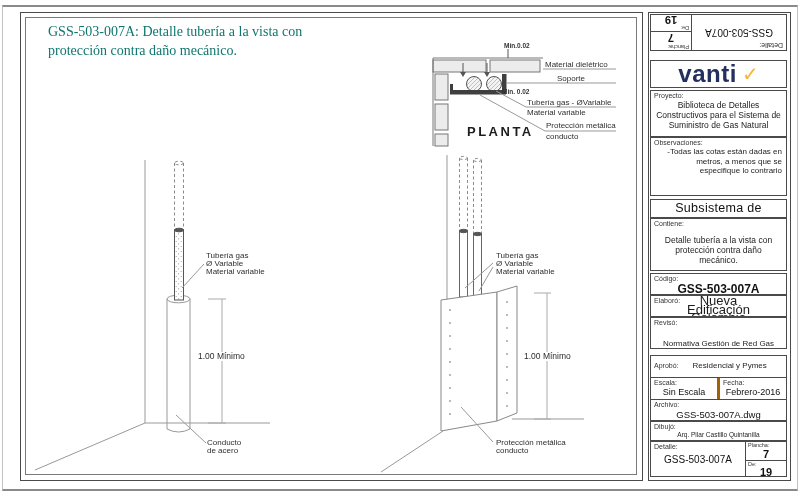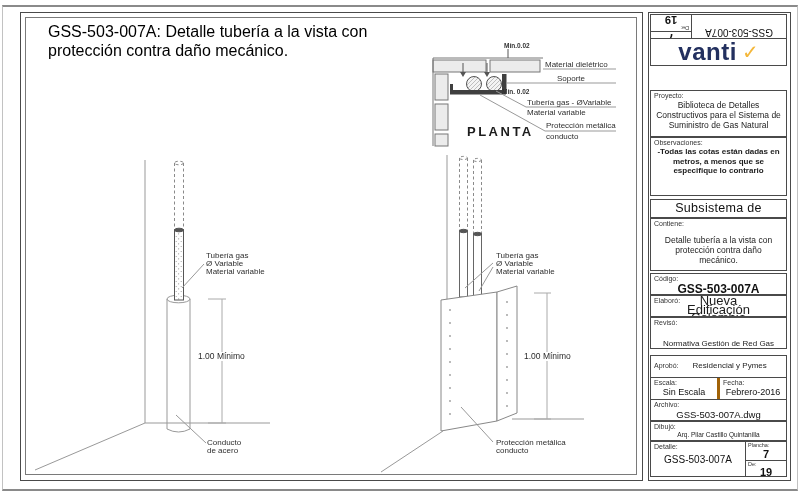--- a/index.html
+++ b/index.html
@@ -5,32 +5,32 @@
   html,body{margin:0;padding:0;}
   body{
     width:800px;height:494px;position:relative;background:#fff;
     font-family:"Liberation Sans","DejaVu Sans",sans-serif;
     overflow:hidden;color:#222;
   }
   .page-border{position:absolute;left:2px;top:5px;width:794px;height:482px;
     border:1px solid #c2c2c2;border-top:2px solid #8a8a8a;border-bottom:2px solid #8a8a8a;}
   .frame-outer{position:absolute;left:20px;top:12px;width:621px;height:467px;border:1.5px solid #4a4a4a;}
   .frame-inner{position:absolute;left:25px;top:17px;width:610px;height:456px;border:1px solid #7a7a7a;}
-  .sheet-title{position:absolute;left:48px;top:22px;font-size:16px;line-height:19px;color:#000000;}
+  .sheet-title{position:absolute;left:48px;top:22px;font-size:14px;line-height:19px;color:#0f766e;font-family:Liberation Serif, serif;}
   svg.linework{position:absolute;left:0;top:0;pointer-events:none;}
   .lbl{position:absolute;font-size:8px;line-height:9px;color:#2e2e2e;white-space:nowrap;}
   .lbl-sm{font-size:6.5px;line-height:7px;font-weight:bold;color:#333;}
   .dim{background:#fff;padding:0 2px;font-size:8.5px;color:#2a2a2a;}
   .planta-caption{position:absolute;font-size:13px;font-weight:bold;letter-spacing:2.5px;color:#1d1d1d;}
   
   .panel{position:absolute;left:648px;top:12px;width:141px;height:467px;border:1.5px solid #4a4a4a;background:#fff;}
   .tb{position:absolute;left:650px;width:137px;border:1px solid #4a4a4a;background:#fff;box-sizing:border-box;overflow:hidden;}
   .tb-label{font-size:7px;color:#333;padding:1px 0 0 3px;}
   .tb-text-c{font-size:8.5px;text-align:center;padding:1px 5px 0;line-height:10px;color:#1d1d1d;}
-  .tb-text-l{font-size:8px;text-align:center;padding:1px 4px 0;line-height:9.5px;color:#1d1d1d;font-weight:bold;}
+  .tb-text-l{font-size:8px;text-align:right;padding:1px 4px 0;line-height:9.5px;color:#1d1d1d;}
   .subsistema{font-size:12.5px;text-align:center;line-height:17px;letter-spacing:0.3px;color:#111;}
   .codigo-val{font-size:12px;font-weight:bold;text-align:center;margin-top:0;color:#111;}
   .elaboro-val{width:100px;margin:-7px auto 0;text-align:center;font-size:13px;line-height:8.5px;color:#1d1d1d;}
   .reviso-val{margin-top:13px;text-align:center;font-size:8px;color:#1d1d1d;}
   .aprobo-row{display:flex;align-items:baseline;}
   .aprobo-val{font-size:8px;margin-left:14px;margin-top:5px;color:#1d1d1d;}
   .two-cells{display:flex;height:100%;}
   .cell{flex:1;position:relative;}
   .cell+.cell{border-left:3px solid #a16207;}
   .cell-val{font-size:9px;text-align:center;margin-top:1px;color:#111;}
@@ -215,21 +215,21 @@
         <div class="dg-cell-num">7</div>
       </div>
       <div class="dg-cell">
         <div class="dg-cell-label">De:</div>
         <div class="dg-cell-num">19</div>
       </div>
     </div>
   </div>
 </div>
 
-<div class="tb" style="top:38px;height:28px;">
+<div class="tb" style="top:60px;height:28px;">
   <div class="vanti">
     <span class="vanti-word">vanti</span>
     <span class="vanti-check">✓</span>
   </div>
 </div>
 
 <div class="tb" style="top:90px;height:47px;">
   <div class="tb-label">Proyecto:</div>
   <div class="tb-text-c">Biblioteca de Detalles Constructivos para el Sistema de Suministro de Gas Natural</div>
 </div>

